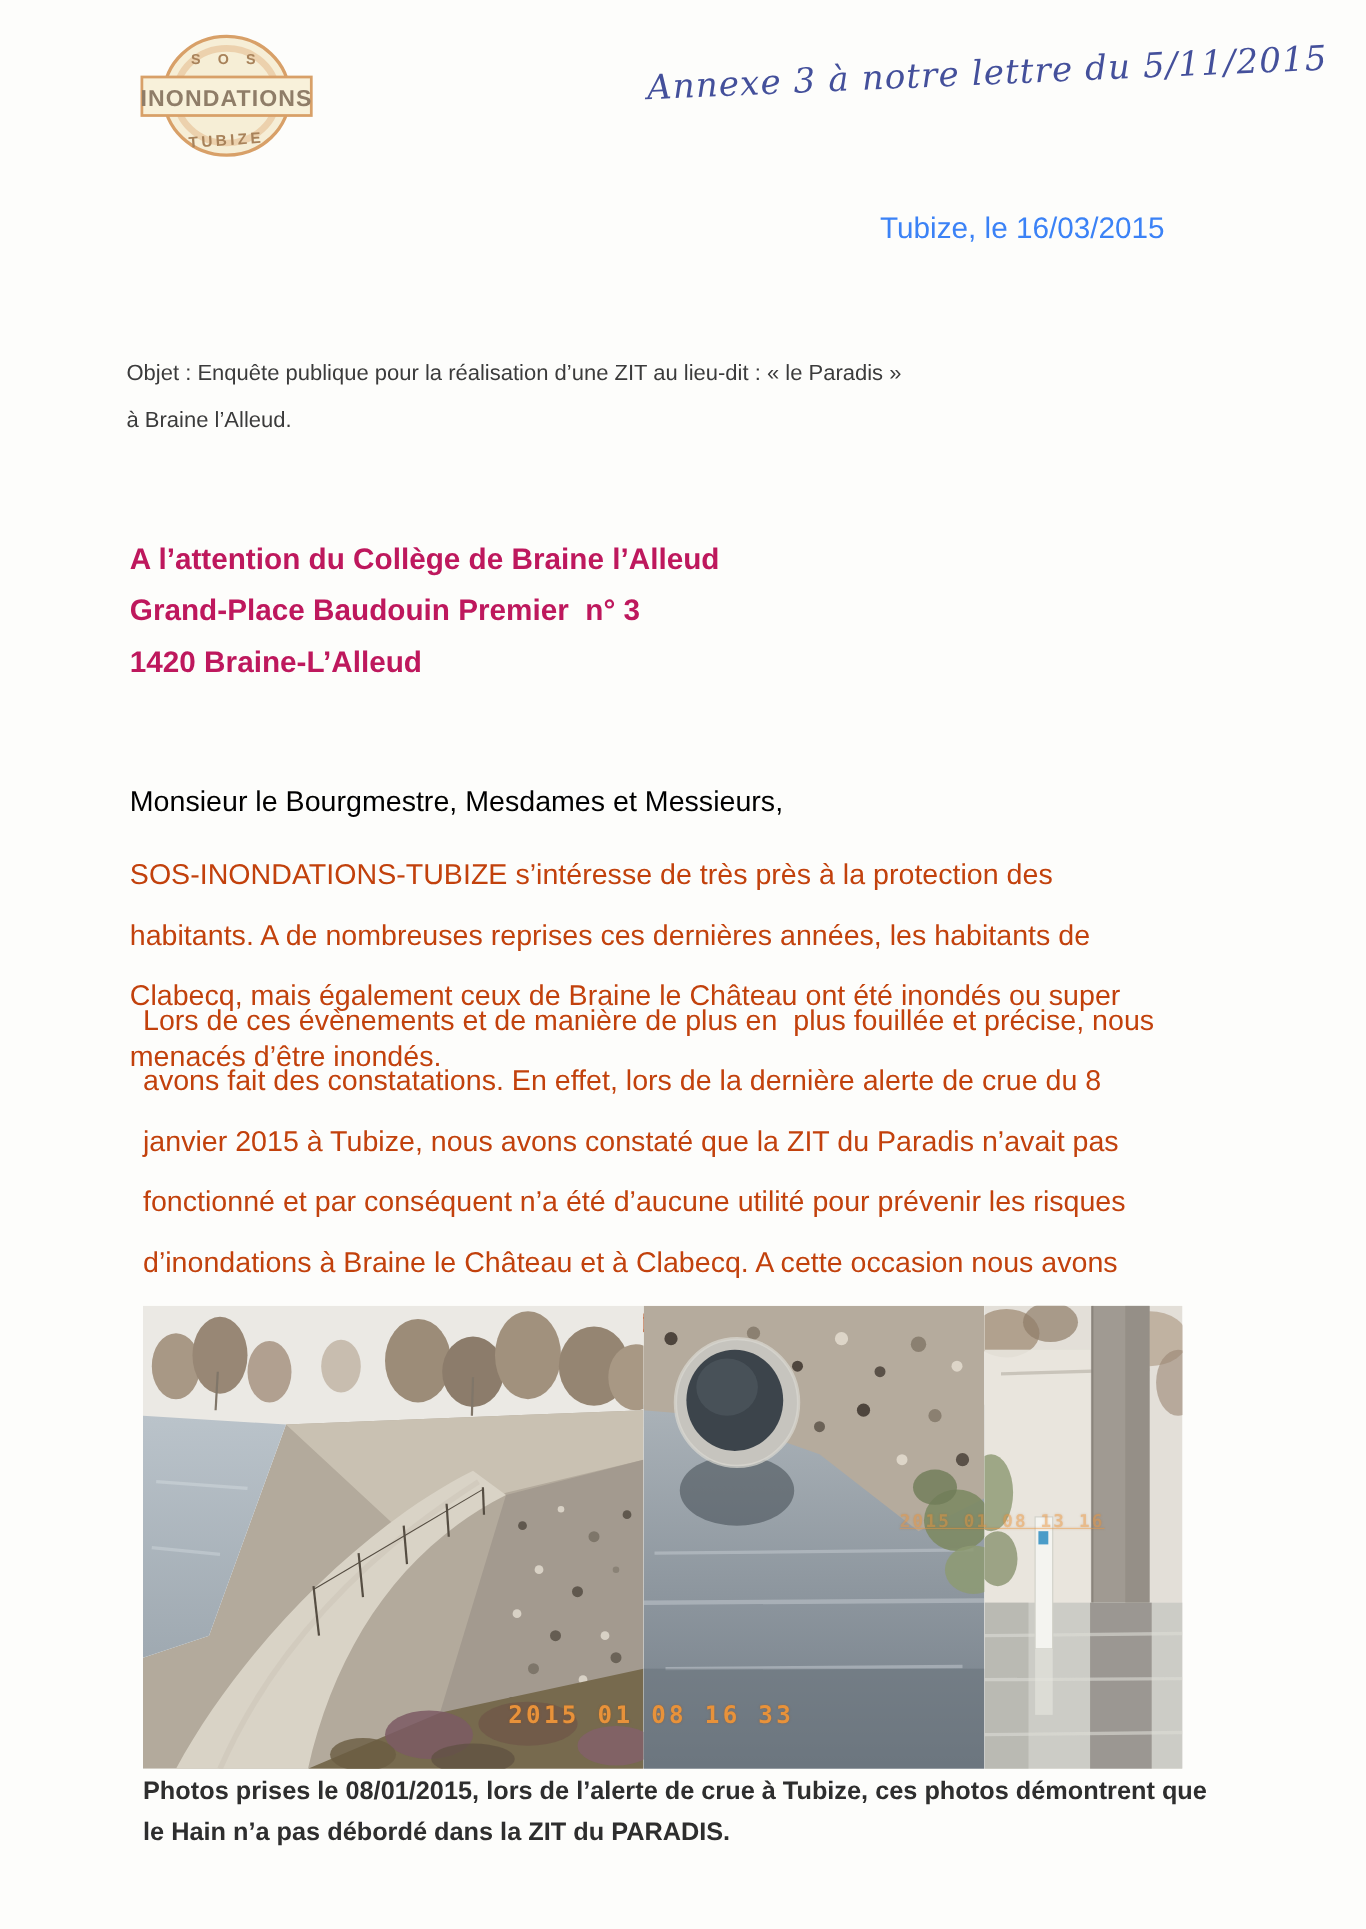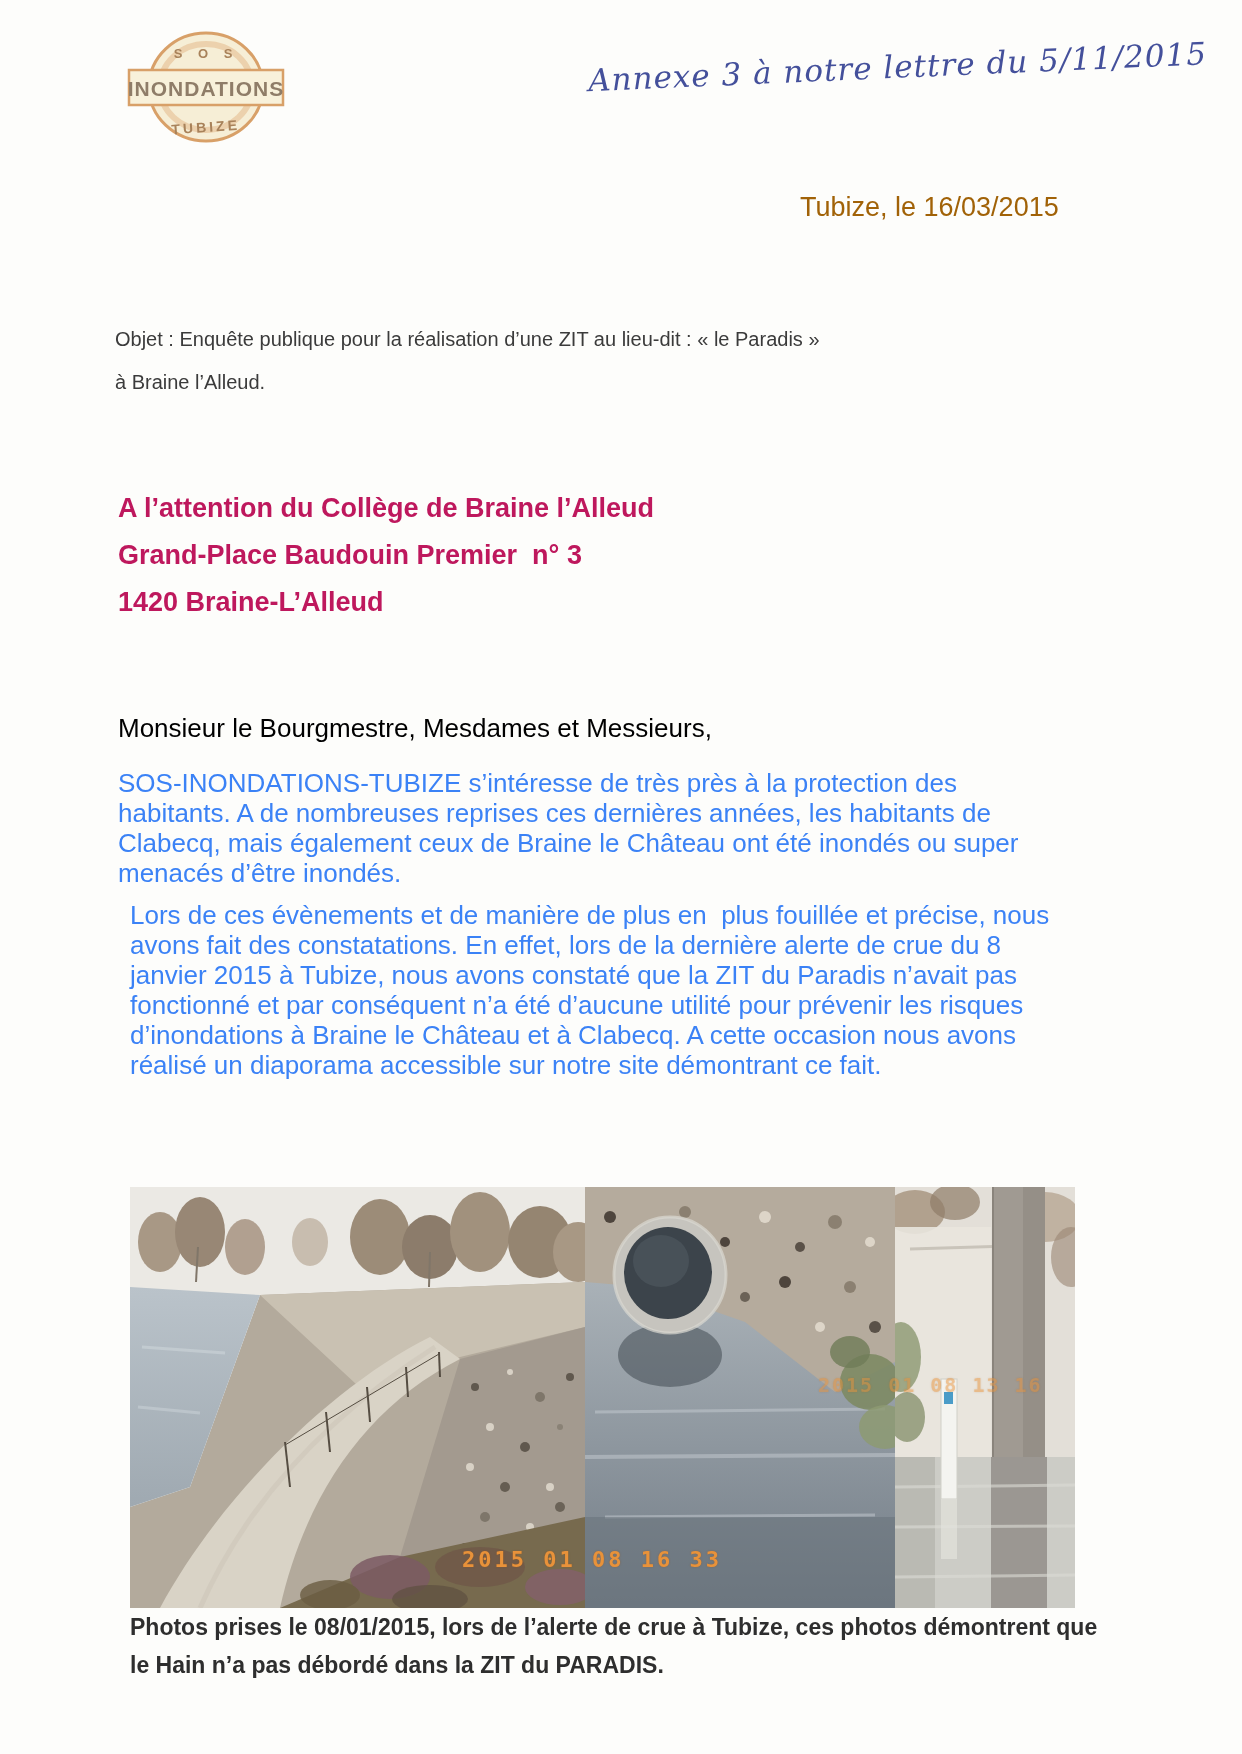--- a/index.html
+++ b/index.html
@@ -11,35 +11,35 @@
   .abs{position:absolute;}
   
   .stamp{left:123px;top:28px;width:166px;height:118px;}
   
   .handwritten{
     left:588px;top:50px;width:560px;white-space:nowrap;
     font-family:"DejaVu Serif",serif;font-style:italic;
     font-size:31px;color:#44509b;transform:rotate(-2.5deg);
     letter-spacing:1px;
   }
-  .date-line{left:800px;top:192px;font-size:27px;color:#a16207;}
+  .date-line{left:800px;top:192px;font-size:27px;color:#3b82f6;}
   .subject{left:115px;top:318px;font-size:20px;line-height:43px;white-space:pre;color:#3b3b3b;}
   .recipient{left:118px;top:485px;font-size:27px;line-height:47px;white-space:pre;font-weight:bold;color:#be185d;}
   .salutation{left:118px;top:713px;font-size:26px;color:#000000;}
-  .para{left:118px;top:0;font-size:26px;line-height:30px;white-space:pre;color:#3b82f6;}
+  .para{left:118px;top:0;font-size:26px;line-height:55px;white-space:pre;color:#c2410c;}
   .para1{top:768px;}
   .para2{top:900px;margin-left:12px;}
   .photo-strip{left:130px;top:1187px;width:945px;height:421px;display:flex;}
   .photo-strip svg{display:block;height:421px;}
   .ts{
     position:absolute;font-family:"DejaVu Sans Mono",monospace;font-weight:bold;
     color:#e8923a;text-shadow:0 0 2px rgba(160,80,10,.45);
   }
   .ts-left{left:332px;top:360px;font-size:22px;letter-spacing:3px;}
-  .ts-right{left:688px;top:186px;font-size:20px;letter-spacing:2px;opacity:.5;}
+  .ts-right{left:688px;top:186px;font-size:16px;letter-spacing:2px;opacity:.5;text-decoration:underline;}
   .caption{
     left:130px;top:1608px;width:1090px;font-size:23px;line-height:38px;
     white-space:pre;font-weight:bold;color:#2e2e2e;
   }
 </style>
 </head>
 <body>
 
 <div class="page">
 

